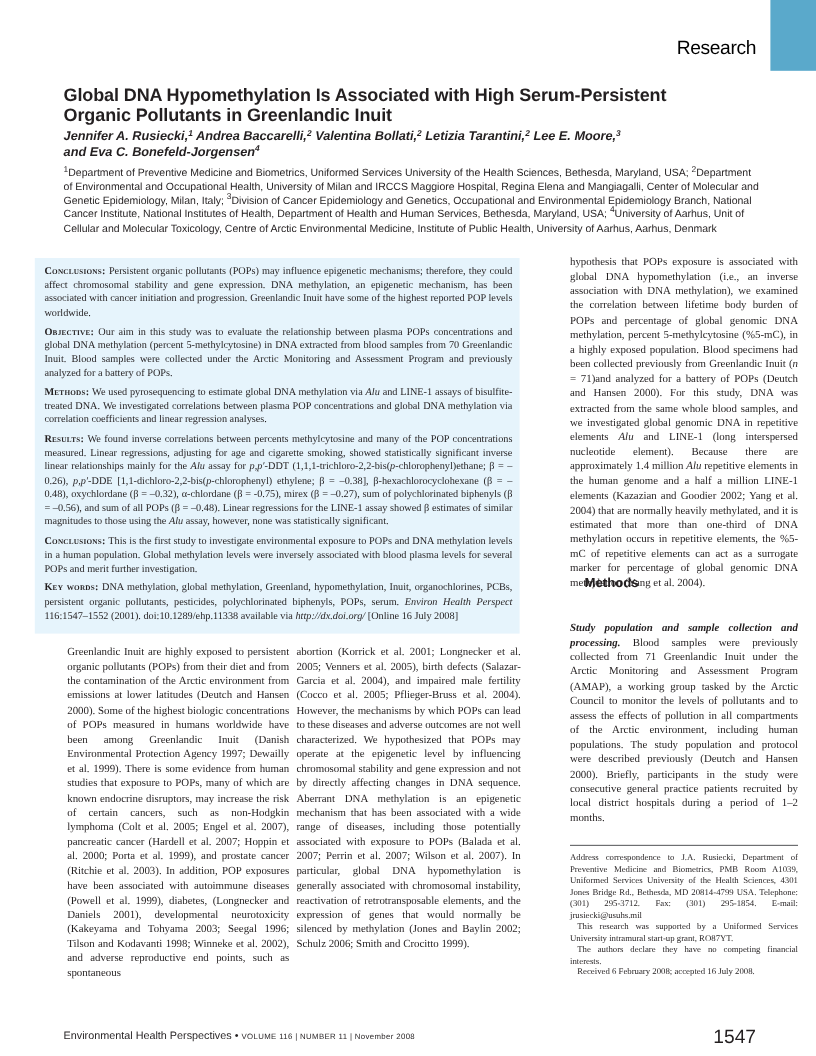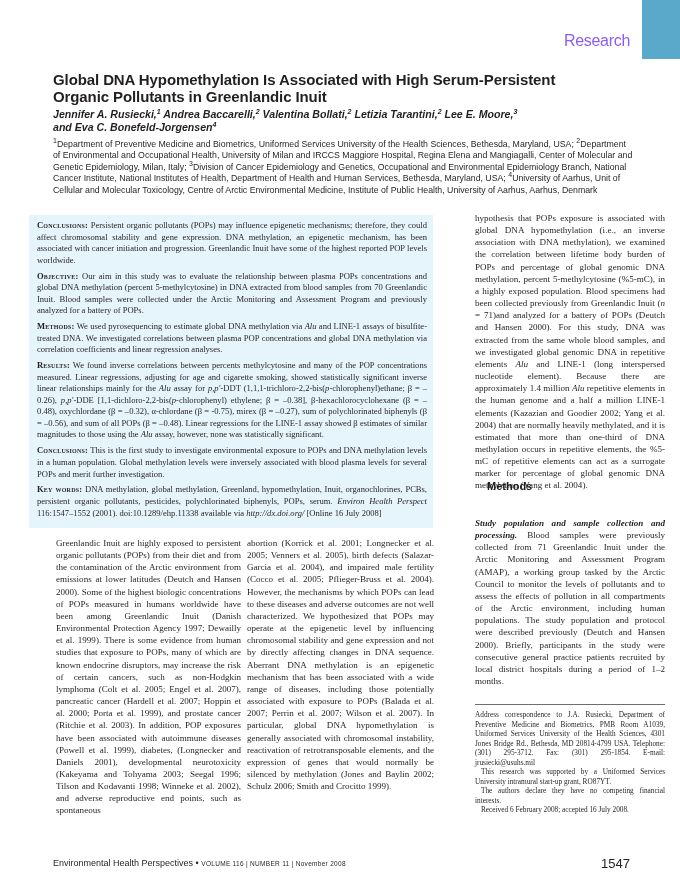--- a/index.html
+++ b/index.html
@@ -1,21 +1,21 @@
 <!DOCTYPE html>
 <html><head>
 <meta charset="utf-8">
 <style>
   html, body { margin: 0; padding: 0; background: #ffffff; }
   body { width: 680px; height: 880px; position: relative; overflow: hidden; color: #231f20; }
   .serif { font-family: "Liberation Serif", "DejaVu Serif", serif; }
   .sans { font-family: "Liberation Sans", "DejaVu Sans", sans-serif; }
 
   #section-tab { position: absolute; left: 642px; top: 0; width: 38px; height: 59px; background: #5aa9cb; }
-  #section-label { position: absolute; right: 50px; top: 32px; font-size: 16px; letter-spacing: -0.3px; color: #8b5cf6; }
+  #section-label { position: absolute; right: 50px; top: 32px; font-size: 16px; letter-spacing: -0.3px; color: #000000; }
 
   #title { position: absolute; left: 53px; top: 71px; width: 560px; font-size: 15px; font-weight: bold; line-height: 17px; letter-spacing: -0.1px; margin: 0; }
   #authors { position: absolute; left: 53px; top: 108px; width: 560px; font-size: 10.6px; font-weight: bold; font-style: italic; line-height: 13px; }
   #authors sup, #affil sup { font-size: 7px; vertical-align: 4px; line-height: 0; }
   #affil { position: absolute; left: 53px; top: 139px; width: 580px; font-size: 8.75px; line-height: 11.4px; }
   #abstract-box { position: absolute; left: 29px; top: 215px; width: 404px; height: 313px; background: #e6f4fc; }
   #abstract-inner { position: absolute; left: 37px; top: 220px; width: 390px; font-size: 8.55px; line-height: 11.55px; text-align: justify; }
   #abstract-inner p { margin: 0 0 4.4px 0; }
   .smcap { font-variant: small-caps; font-weight: bold; letter-spacing: 0.2px; }
 
@@ -29,21 +29,21 @@
 
   #methods-heading { position: absolute; left: 475px; top: 468px; font-size: 11px; font-weight: bold; margin: 12px; }
 
   #rule { position: absolute; left: 475px; top: 704px; width: 190px; height: 0; border-top: 1.4px solid #6d6e71; }
   #footnotes { position: absolute; left: 475px; top: 710px; width: 190px; font-size: 7.3px; line-height: 9.55px; text-align: justify; }
   #footnotes p { margin: 0; font-family: Liberation Serif, serif; }
   #footnotes .fn-indent { text-indent: 6px; }
 
   #footer-journal { position: absolute; left: 53px; top: 858px; font-size: 9px; color: #231f20; white-space: nowrap; }
   #footer-journal .vol { font-size: 6.5px; letter-spacing: 0.3px; }
-  #page-number { position: absolute; right: 50px; top: 856px; font-size: 13px; }
+  #page-number { position: absolute; right: 50px; top: 856px; font-size: 16px; }
   i { font-style: italic; }
 </style>
 </head>
 <body>
 
 <div id="section-tab"></div>
 <div id="section-label" class="sans">Research</div>
 
 <h1 id="title" class="sans">Global DNA Hypomethylation Is Associated with High Serum-Persistent Organic Pollutants in Greenlandic Inuit</h1>
 

